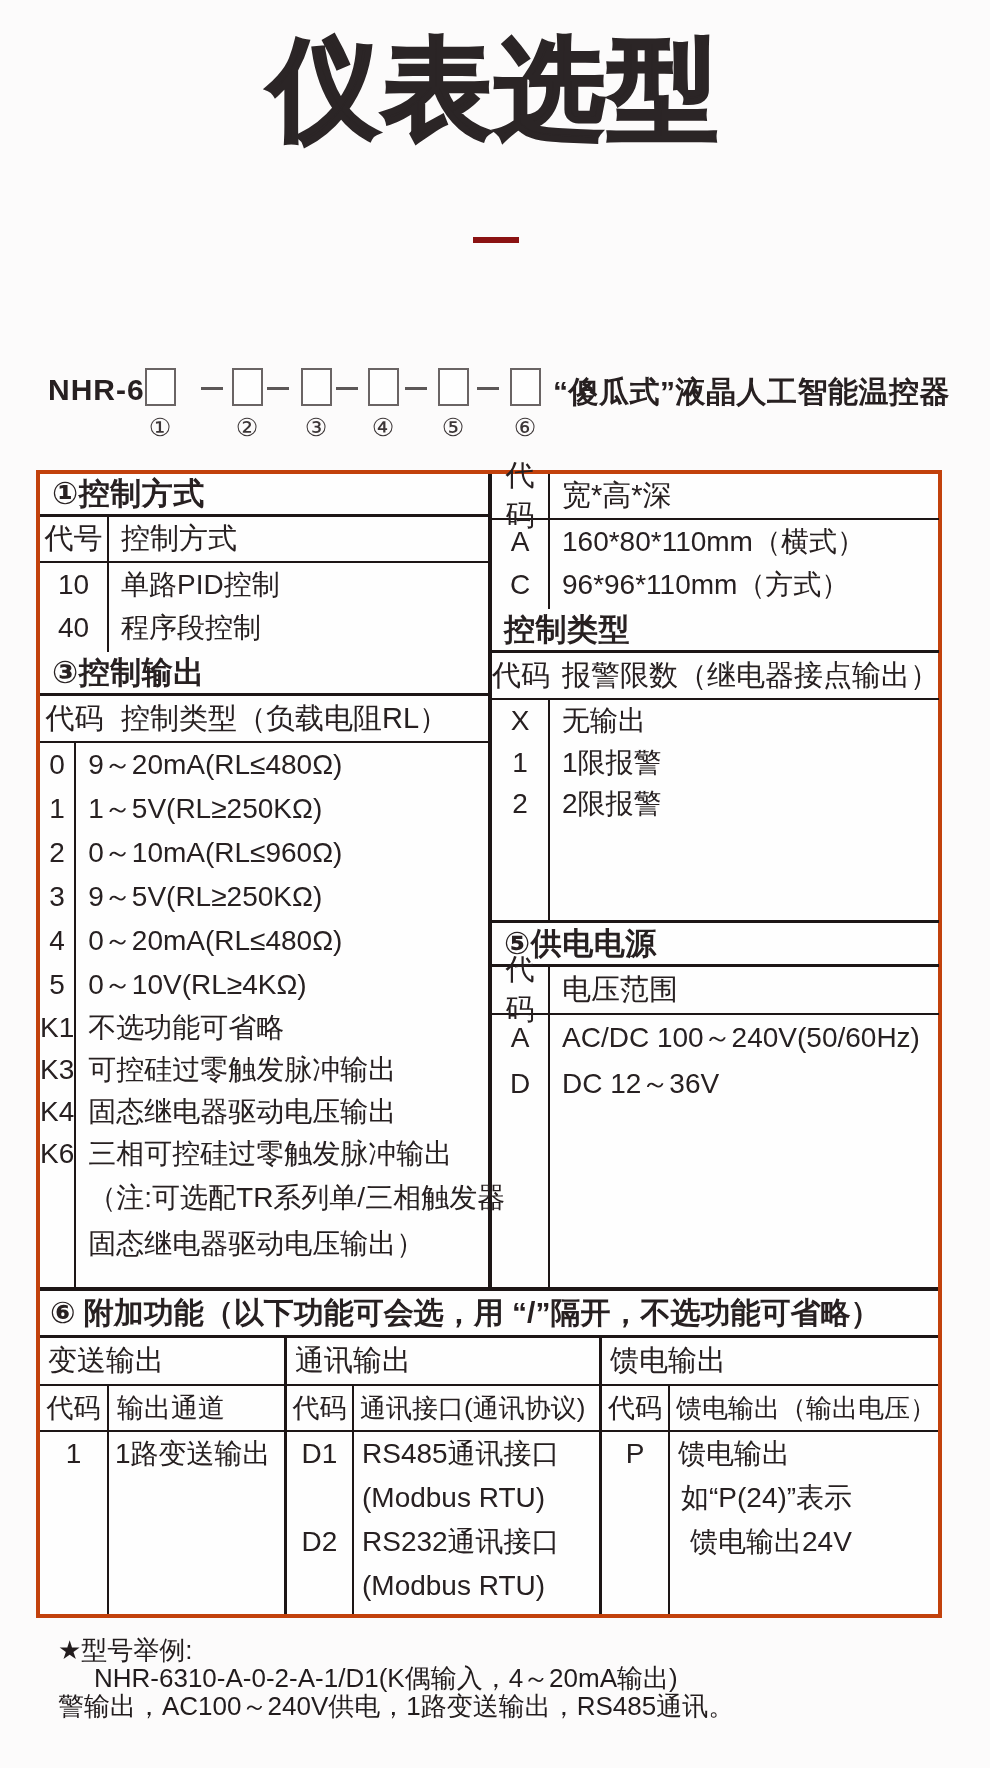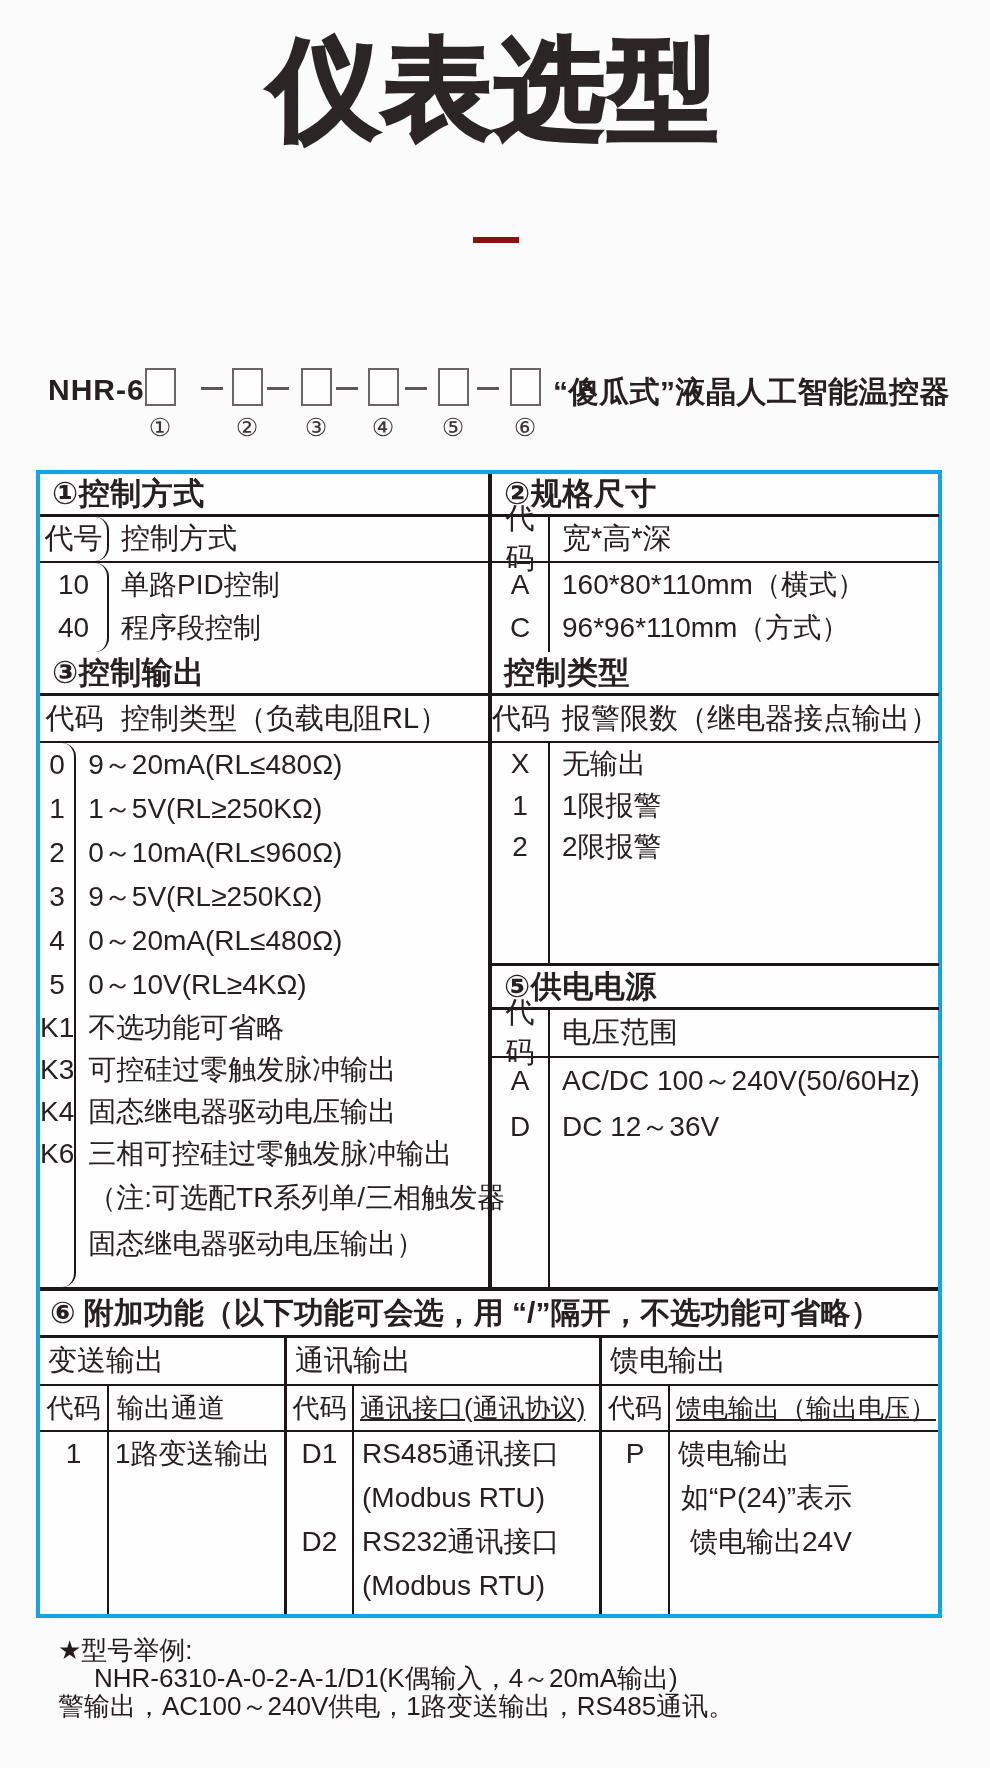--- a/index.html
+++ b/index.html
@@ -28,53 +28,53 @@
   .model-row { top: 366px; left: 0; width: 990px; height: 44px; font-size: 30px; }
   .model-prefix { position: absolute; left: 48px; top: 7px; font-weight: 700; letter-spacing: 1px; }
   .digit-box { position: absolute; top: 2px; width: 31px; height: 38px; border: 2px solid #6a6464; background: #fefefe; }
   .sep-dash { position: absolute; top: 21px; width: 22px; height: 3px; background: #5c5757; }
   .model-suffix { position: absolute; left: 553px; top: 6px; font-weight: 700; font-size: 30px; letter-spacing: 0.5px; }
   .circle-num { position: absolute; top: 413px; width: 34px; text-align: center; font-size: 25px; color: #3c3637; }
 
   
   .sel-table {
     top: 470px; left: 36px; width: 906px; height: 1148px;
-    border: 4px solid #0ea5e9; background: #fefefe;
+    border: 4px solid #c2410c; background: #fefefe;
     display: flex; flex-direction: column;
     font-size: 28px;
   }
   .upper { display: flex; height: 813px; }
   .half-l { width: 452px; border-right: 4px solid #1d1616; display: flex; flex-direction: column; }
   .half-r { flex: 1; display: flex; flex-direction: column; }
 
   .sh { font-weight: 700; font-size: 31px; display: flex; align-items: center;
         padding-left: 12px; border-bottom: 3px solid #1d1616; letter-spacing: 0.5px; }
   .chr { display: flex; align-items: stretch; border-bottom: 2px solid #1d1616; font-size: 29px; }
   .cell-c { display: flex; align-items: center; justify-content: center; text-align: center; }
   .cell-d { display: flex; align-items: center; padding-left: 12px; white-space: nowrap; }
-  .codew-l { width: 69px; border-radius: 14px; }
+  .codew-l { width: 69px; }
   .codew-r { width: 58px; }
   .bdr { border-right: 2px solid #1d1616; }
 
   .blk { display: flex; align-items: stretch; }
   .colstack { display: flex; flex-direction: column; }
 
   
   .sh6 { border-top: 4px solid #1d1616; border-bottom: 3px solid #1d1616;
          font-weight: 700; font-size: 30px; display: flex; align-items: center; padding-left: 10px; }
   .grph { display: flex; border-bottom: 2px solid #1d1616; font-size: 29px; }
   .colh { display: flex; border-bottom: 2px solid #1d1616; font-size: 27px; }
   .g1 { width: 247px; border-right: 3px solid #1d1616; }
   .g2 { width: 315px; border-right: 3px solid #1d1616; }
   .g3 { flex: 1; border-right: none; }
   .gname { display: flex; align-items: center; padding-left: 8px; }
   .data6 { flex: 1; display: flex; }
   .dgrp { display: flex; align-items: stretch; }
   .cw1 { width: 69px; } .cw2 { width: 67px; } .cw3 { width: 68px; }
-  .squeeze { font-size: 26px; padding-left: 6px; text-decoration: underline; }
+  .squeeze { font-size: 26px; padding-left: 6px; }
 
   
   .footnote { top: 1636px; left: 58px; width: 900px; font-size: 26px; line-height: 28px; color: #221c1d; }
   .fn-indent { padding-left: 36px; }
 </style>
 </head>
 <body>
 
 <div class="abs page-title">仪表选型</div>
 <div class="abs title-dash"></div>
@@ -151,21 +151,20 @@
           <div class="cell-d" style="height:42px">可控硅过零触发脉冲输出</div>
           <div class="cell-d" style="height:42px">固态继电器驱动电压输出</div>
           <div class="cell-d" style="height:42px">三相可控硅过零触发脉冲输出</div>
           <div class="cell-d" style="height:46px">（注:可选配TR系列单/三相触发器</div>
           <div class="cell-d" style="height:46px">固态继电器驱动电压输出）</div>
         </div>
       </div>
     </div>
 
     <div class="half-r">
-      <div class="sh" style="height:43px">②规格尺寸</div>
       <div class="chr" style="height:46px">
         <div class="cell-c codew-r bdr">代码</div>
         <div class="cell-d">宽*高*深</div>
       </div>
       <div class="blk" style="height:89px">
         <div class="colstack codew-r bdr">
           <div class="cell-c" style="height:43px">A</div>
           <div class="cell-c" style="height:43px">C</div>
         </div>
         <div class="colstack" style="flex:1">

